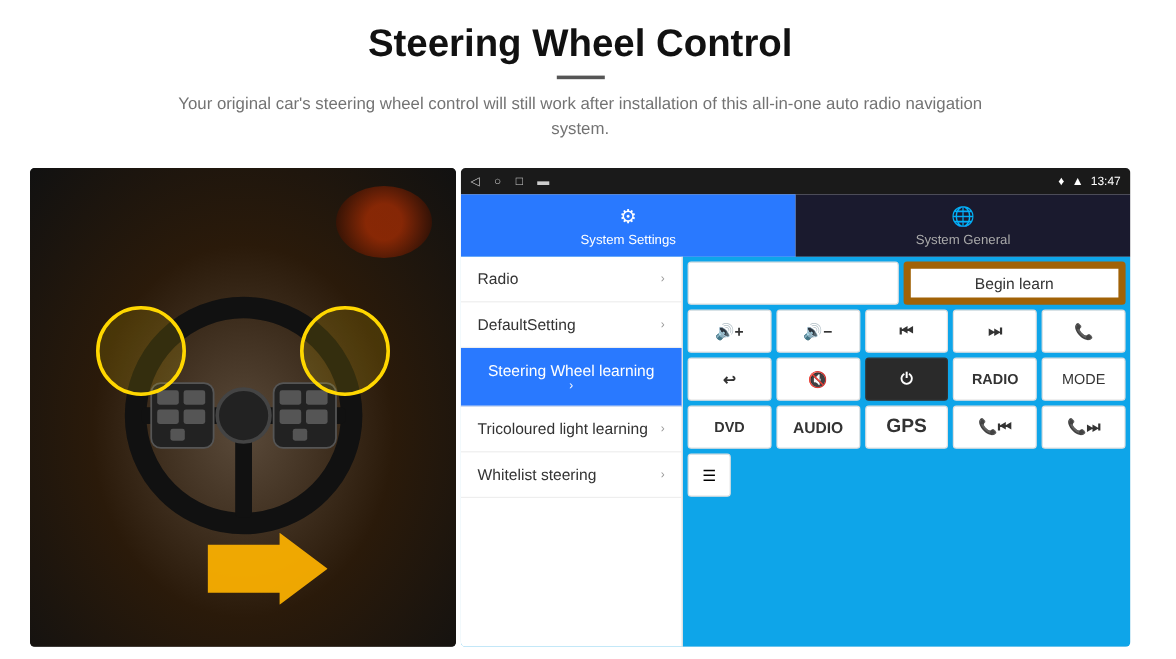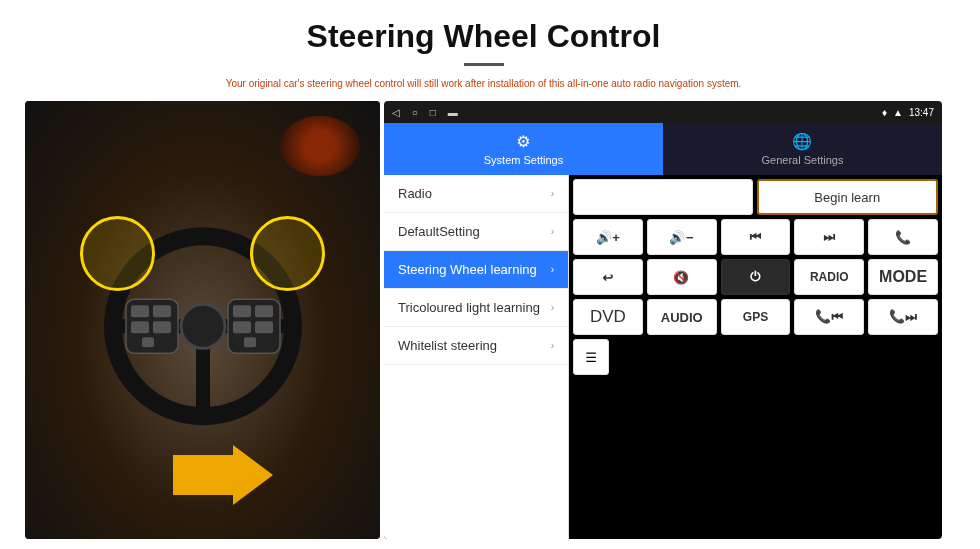--- a/index.html
+++ b/index.html
@@ -10,20 +10,21 @@
       background: #fff;
       overflow: hidden;
     }
 
     .page-wrapper {
       width: 967px;
       height: 549px;
       display: flex;
       flex-direction: column;
       align-items: center;
+      gap: 12px;
     }
 
     .header-section {
       width: 100%;
       text-align: center;
       padding: 18px 40px 10px;
     }
 
     .main-title {
       font-size: 32px;
@@ -33,22 +34,22 @@
     }
 
     .title-divider {
       width: 40px;
       height: 3px;
       background: #555;
       margin: 0 auto 10px;
     }
 
     .subtitle-text {
-      font-size: 10px;
-      color: #c2410c;
+      font-size: 14px;
+      color: #737373;
       line-height: 1.5;
       max-width: 700px;
       margin: 0 auto;
     }
 
     .content-area {
       display: flex;
       width: 100%;
       flex: 1;
       padding: 0 25px 10px;
@@ -190,21 +191,21 @@
     }
 
     .tab-icon {
       font-size: 16px;
     }
 
     
     .android-main {
       display: flex;
       flex: 1;
-      background: #000000;
+      background: #0ea5e9;
     }
 
     
     .left-menu {
       width: 185px;
       background: #fff;
       border-right: 1px solid #ddd;
     }
 
     .menu-item {
@@ -214,20 +215,21 @@
       padding: 11px 14px;
       border-bottom: 1px solid #eee;
       font-size: 13px;
       color: #333;
       cursor: pointer;
     }
 
     .menu-item.active {
       background: #2979FF;
       color: #fff;
+      flex-direction: column;
     }
 
     .menu-item .chevron {
       font-size: 10px;
       color: #999;
     }
 
     .menu-item.active .chevron {
       color: #fff;
     }
@@ -250,21 +252,21 @@
       flex: 1;
       background: #fff;
       border: 1px solid #e0e0e0;
       border-radius: 3px;
       height: 36px;
     }
 
     .btn-begin {
       flex: 1;
       background: #fff;
-      border: 2px solid #a16207;
+      border: 6px solid #a16207;
       border-radius: 3px;
       height: 36px;
       display: flex;
       align-items: center;
       justify-content: center;
       font-size: 13px;
       color: #333;
       cursor: pointer;
     }
 
@@ -283,25 +285,25 @@
       font-weight: bold;
     }
 
     .ctrl-btn.dark {
       background: #2a2a2a;
       color: #fff;
       border-color: #333;
     }
 
     
-    .btn-dvd { font-size: 17px; font-weight: normal; }
+    .btn-dvd { font-size: 12px; font-weight: bold; }
     .btn-audio { font-size: 13px; font-weight: bold; }
-    .btn-gps { font-size: 12px; font-weight: bold; }
+    .btn-gps { font-size: 16px; font-weight: bold; }
     .btn-radio-label { font-size: 12px; font-weight: bold; }
-    .btn-mode { font-size: 16px; font-weight: bold; }
+    .btn-mode { font-size: 12px; font-weight: normal; }
 
     .queue-btn {
       width: 36px;
       height: 36px;
       background: #fff;
       border: 1px solid #e0e0e0;
       border-radius: 3px;
       display: flex;
       align-items: center;
       justify-content: center;
@@ -379,21 +381,21 @@
         </div>
       </div>
 
       <div class="tab-bar">
         <div class="tab-active">
           <span class="tab-icon">⚙</span>
           <span>System Settings</span>
         </div>
         <div class="tab-inactive">
           <span class="tab-icon">🌐</span>
-          <span>General Settings</span>
+          <span>System General</span>
         </div>
       </div>
 
       <div class="android-main">
 
         <div class="left-menu">
           <div class="menu-item">
             <span>Radio</span>
             <span class="chevron">›</span>
           </div>

